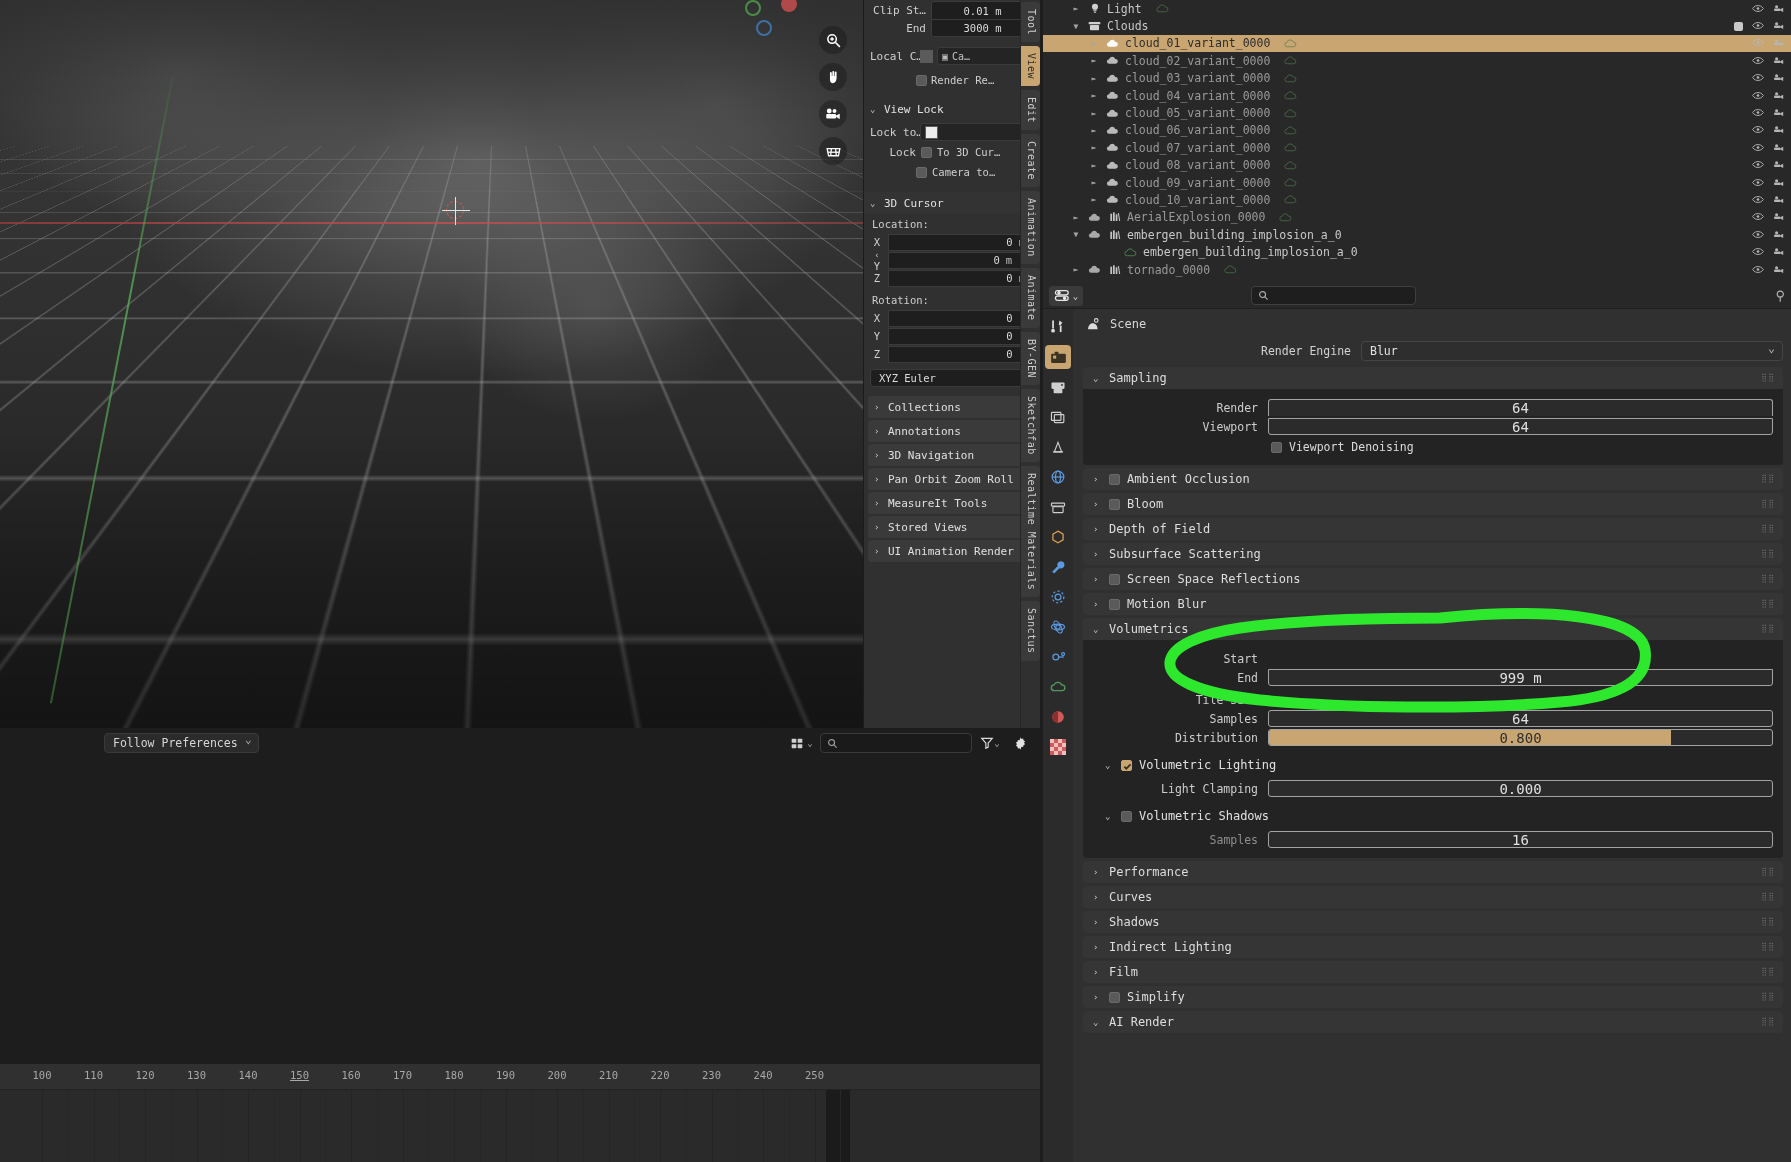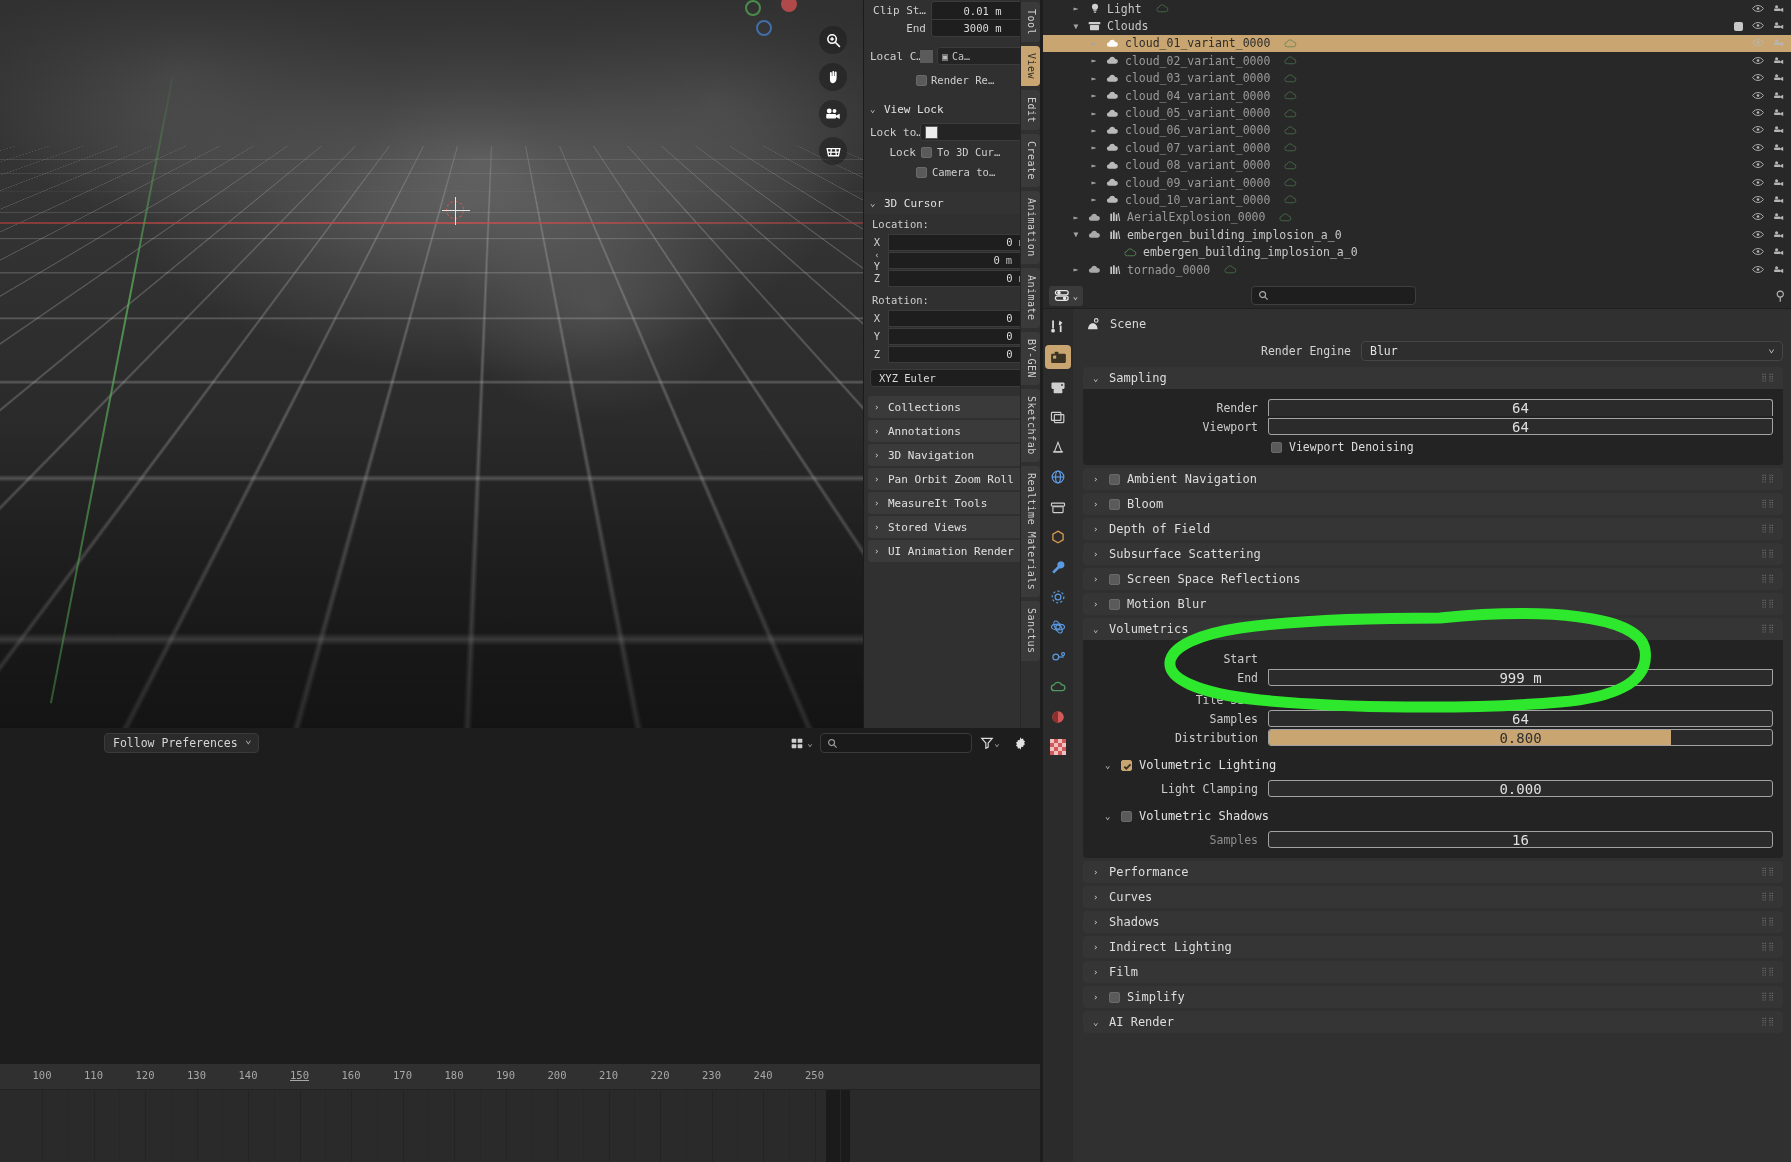--- a/index.html
+++ b/index.html
@@ -1152,21 +1152,21 @@
               <div class="cbrow" style="padding-left: 188px;">
                 <span class="cbx"></span>
                 <span>Viewport Denoising</span>
               </div>
             </div>
           </div>
           <div class="pnl">
             <div class="pnl-head">
               <span class="chev">›</span>
               <span class="cbx"></span>
-              <span>Ambient Navigation</span>
+              <span>Ambient Occlusion</span>
               <span class="grip">⣿⣿</span>
             </div>
           </div>
           <div class="pnl">
             <div class="pnl-head">
               <span class="chev">›</span>
               <span class="cbx"></span>
               <span>Bloom</span>
               <span class="grip">⣿⣿</span>
             </div>

